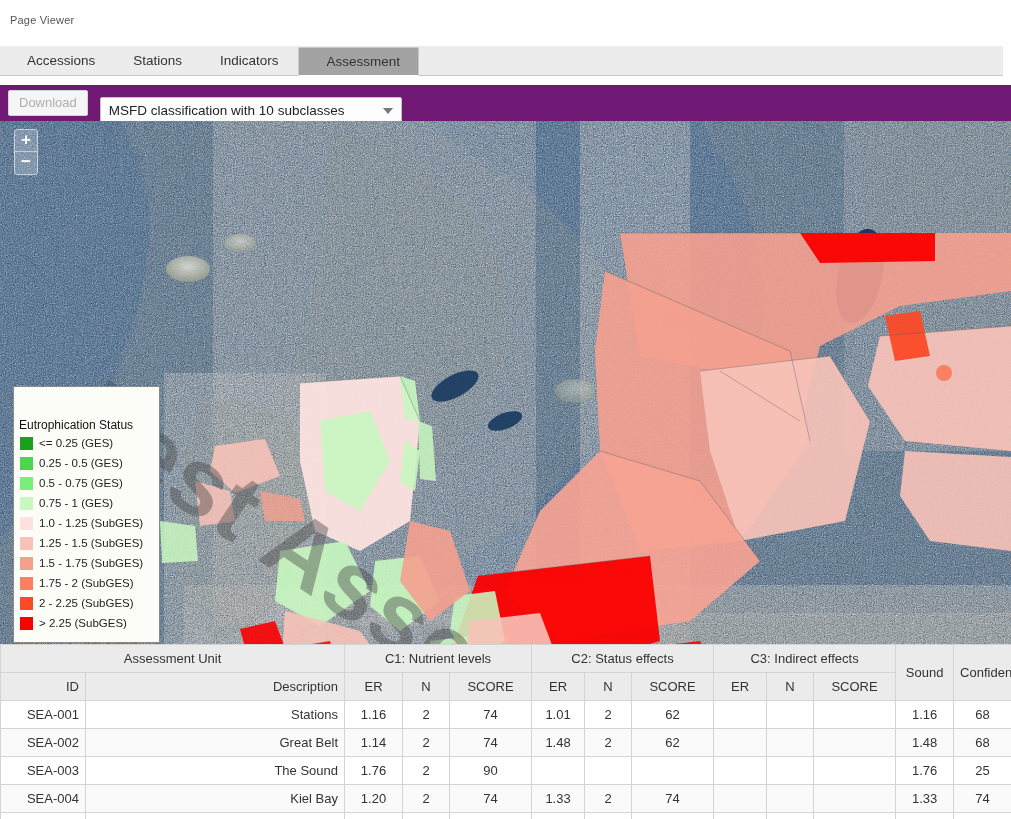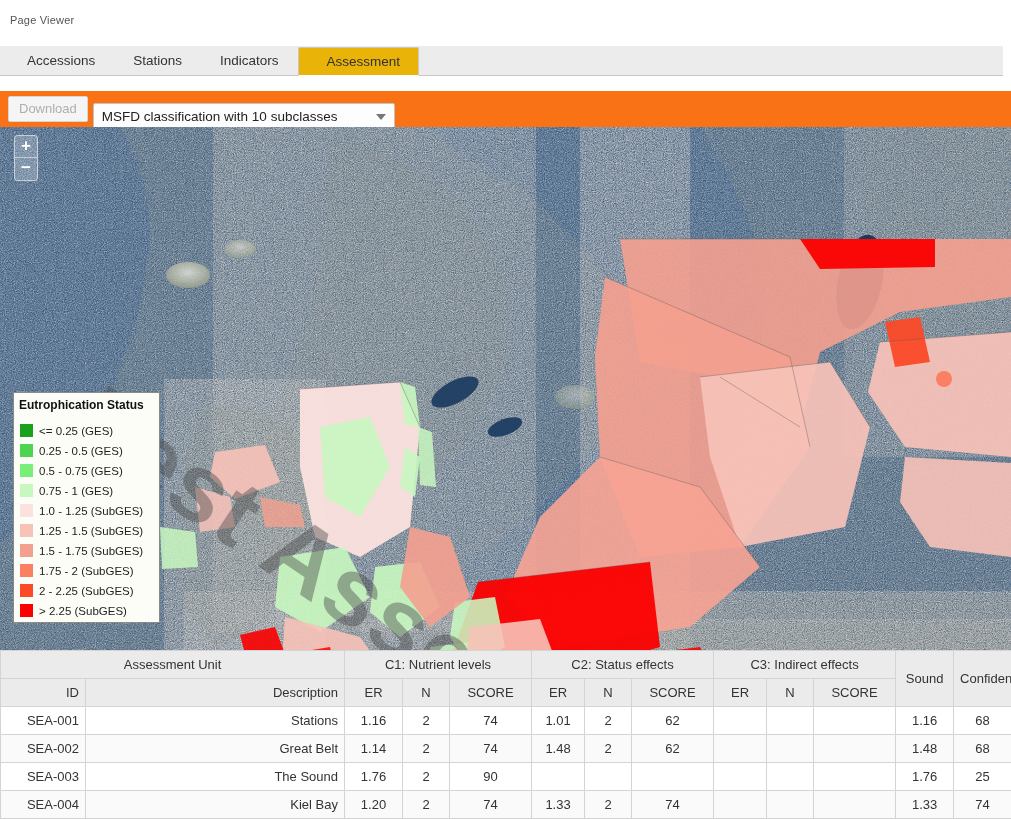--- a/index.html
+++ b/index.html
@@ -26,53 +26,53 @@
 
   
   #tabbar {
     position: relative;
     height: 30px;
     background: #ececec;
     border-bottom: 1px solid #c8c8c8;
     padding-left: 8px;
     display: flex;
     align-items: flex-end;
-    margin: 0 0 15px 0;
+    margin: 0 0 9px 0;
     width: 1003px;
   }
   .tab {
     height: 29px;
     line-height: 28px;
     padding: 0 18px;
     font-size: 13.5px;
     color: #333;
     background: #ececec;
     border: 1px solid transparent;
     border-bottom: none;
     cursor: pointer;
     white-space: nowrap;
   }
   .tab.active {
-    background: #eab308;
+    background: #a3a3a3;
     border-color: #c8c8c8;
     border-bottom: 1px solid #ffffff;
     margin-bottom: -1px;
     border-top-left-radius: 2px;
     border-top-right-radius: 2px;
     padding-left: 28px;
   }
 
   
   #toolbar {
     height: 36px;
     display: flex;
     align-items: center;
     padding: 5px 0 5px 8px;
-    gap: 5px;
-    background: #f97316;
+    gap: 12px;
+    background: #701a75;
   }
   #download-btn {
     height: 26px;
     padding: 0 10px;
     font-size: 13px;
     color: #aeaeae;
     background: #f5f5f5;
     border: 1px solid #d6d6d6;
     border-radius: 2px;
     line-height: 24px;
@@ -144,28 +144,29 @@
     left: 13px; top: 265px;
     width: 147px;
     background: #fdfdf8;
     border: 1px solid #8a8a8a;
     z-index: 40;
     padding: 4px 0 5px 0;
     font-size: 11.5px;
     color: #222;
   }
   #legend-title {
-    font-weight: bold;
+    font-weight: normal;
     font-size: 12px;
     padding: 1px 0 5px 5px;
     color: #111;
+    margin-top: 26px;
   }
   .legend-row {
     display: flex;
-    align-items: flex-end;
+    align-items: flex-start;
     height: 20px;
     padding-left: 6px;
   }
   .legend-swatch {
     width: 13px; height: 13px;
     margin-right: 6px;
     flex: none;
   }
 
   

